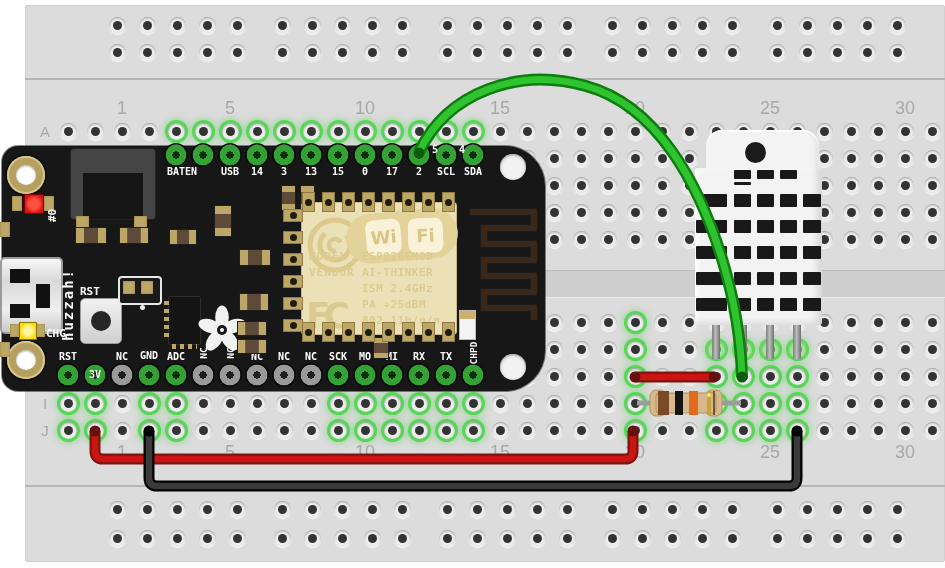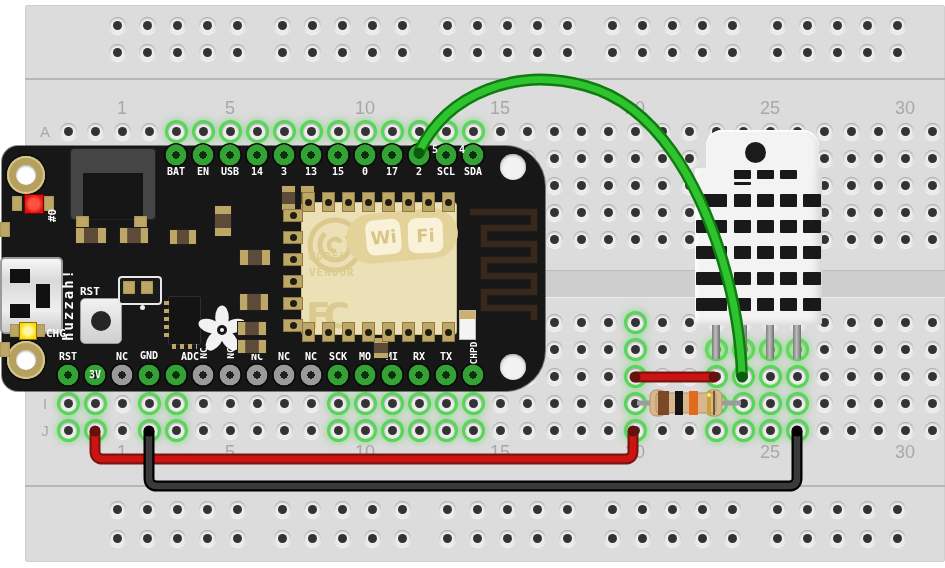--- a/index.html
+++ b/index.html
@@ -660,39 +660,46 @@
         <circle cx="33" cy="38" r="6" fill="none" stroke="#dbc98e" stroke-width="4.5" stroke-dasharray="26 12" transform="rotate(80 33 38)"></circle>
       </svg>
       <div class="wifi-blob">
         <span class="wifi-tile wt1">Wi</span>
         <span class="wifi-tile wt2">Fi</span>
       </div>
       <div class="esp-left">
           <div>MODEL</div>
           <div>VENDOR</div>
         </div>
+      <div class="esp-right">
+          <div>ESP8266MOD</div>
+          <div>AI-THINKER</div>
+          <div>ISM 2.4GHz</div>
+          <div>PA +25dBM</div>
+          <div>802.11b/g/n</div>
+        </div>
       <div class="fcc">FC</div>
     </div>
 
     <svg class="fart" width="543" height="245">
       <path d="M468,66 h64 v16 h-50 v16 h50 v16 h-50 v16 h50 v16 h-50 v16 h50 v12" stroke="#38291c" stroke-width="6.5" fill="none"></path>
       <g fill="#f2f2f2">
         <ellipse cx="220" cy="171.5" rx="6.8" ry="12"></ellipse>
         <ellipse cx="220" cy="171.5" rx="6.8" ry="12" transform="rotate(72 220 184)"></ellipse>
         <ellipse cx="220" cy="171.5" rx="6.8" ry="12" transform="rotate(144 220 184)"></ellipse>
         <ellipse cx="220" cy="171.5" rx="6.8" ry="12" transform="rotate(216 220 184)"></ellipse>
         <ellipse cx="220" cy="171.5" rx="6.8" ry="12" transform="rotate(288 220 184)"></ellipse>
         <circle cx="220" cy="184" r="5" fill="#151515"></circle>
         <circle cx="220" cy="184" r="2" fill="#f2f2f2"></circle>
       </g>
     </svg>
   <div class="fpin" style="left: 174px; top: 9px;"></div>
       <div class="plab" style="left: 174px; top: 20px;">BAT</div>
       <div class="fpin" style="left: 201px; top: 9px;"></div>
-      <div class="plab" style="left: 201px; top: 20px;">EN</div>
+      <div class="plab" style="left: 189px; top: 20px;">EN</div>
       <div class="fpin" style="left: 228px; top: 9px;"></div>
       <div class="plab" style="left: 228px; top: 20px; text-align: right;">USB</div>
       <div class="fpin" style="left: 255px; top: 9px;"></div>
       <div class="plab" style="left: 255px; top: 20px;">14</div>
       <div class="fpin" style="left: 282px; top: 9px;"></div>
       <div class="plab" style="left: 282px; top: 20px;">3</div>
       <div class="fpin" style="left: 309px; top: 9px;"></div>
       <div class="plab" style="left: 309px; top: 20px;">13</div>
       <div class="fpin" style="left: 336px; top: 9px;"></div>
       <div class="plab" style="left: 336px; top: 20px;">15</div>
@@ -710,21 +717,21 @@
       <div class="psub" style="left: 457px; top: -2px;">4</div>
       <div class="fpin" style="left: 66px; top: 229px;"></div>
       <div class="plab" style="left: 66px; top: 205px;">RST</div>
       <div class="fpin" style="left: 93px; top: 229px;"></div>
       <div class="plab" style="left: 93px; top: 223px;">3V</div>
       <div class="fpin nc" style="left: 120px; top: 229px;"></div>
       <div class="plab" style="left: 120px; top: 205px;">NC</div>
       <div class="fpin" style="left: 147px; top: 229px;"></div>
       <div class="plab" style="left: 147px; top: 204px;">GND</div>
       <div class="fpin" style="left: 174px; top: 229px;"></div>
-      <div class="plab" style="left: 188px; top: 205px; text-align: center;">ADC</div>
+      <div class="plab" style="left: 174px; top: 205px; text-align: center;">ADC</div>
       <div class="fpin nc" style="left: 201px; top: 229px;"></div>
       <div class="plab v" style="left: 201px; top: 207px; font-size: 9.5px;">NC</div>
       <div class="fpin nc" style="left: 228px; top: 229px;"></div>
       <div class="plab v" style="left: 228px; top: 207px; font-size: 9.5px;">NC</div>
       <div class="fpin nc" style="left: 255px; top: 229px;"></div>
       <div class="plab" style="left: 255px; top: 205px;">NC</div>
       <div class="fpin nc" style="left: 282px; top: 229px;"></div>
       <div class="plab" style="left: 282px; top: 205px;">NC</div>
       <div class="fpin nc" style="left: 309px; top: 229px;"></div>
       <div class="plab" style="left: 309px; top: 205px;">NC</div>

